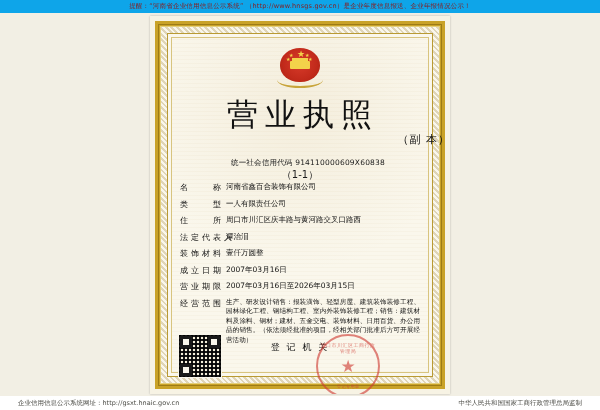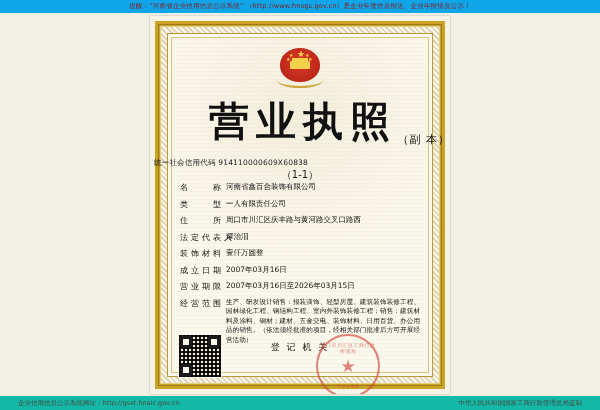--- a/index.html
+++ b/index.html
@@ -38,21 +38,21 @@
     white-space: nowrap;
     letter-spacing: .2px;
   }
 
   
   .bottom-banner {
     position: absolute;
     left: 0; bottom: 0;
     width: 600px;
     height: 14px;
-    background: #14b8a6;
+    background: #ffffff;
     display: flex;
     align-items: center;
     justify-content: space-between;
     padding: 0 18px;
     box-sizing: border-box;
     overflow: hidden;
   }
   .bottom-banner .txt {
     font-size: 6.5px;
     color: #4a4a44;
@@ -165,41 +165,42 @@
     border-radius: 0 0 50% 50%;
   }
 
   
   .title {
     position: absolute;
     left: 0; right: 1px;
     top: 78px;
     text-align: center;
     font-family: "DejaVu Serif", "Liberation Serif", serif;
-    font-weight: bold;
-    font-size: 40px;
+    font-weight: normal;
+    font-size: 31px;
     letter-spacing: 7px;
     color: #111;
     text-indent: 7px;
   }
   .subtitle {
     position: absolute;
     left: 0; right: 0;
     top: 116px;
     text-align: right;
     font-size: 11px;
     color: #111;
     letter-spacing: 1px;
   }
 
   
   .code-line {
     position: absolute;
-    left: 4px; right: 0;
+    left: 16px; right: 0;
     top: 142px;
+    text-align: center;
     font-size: 7.5px;
     color: #1b1b1b;
     letter-spacing: .2px;
   }
   .code-sub {
     position: absolute;
     left: 0; right: 0;
     top: 152px;
     text-align: center;
     font-size: 10px;

